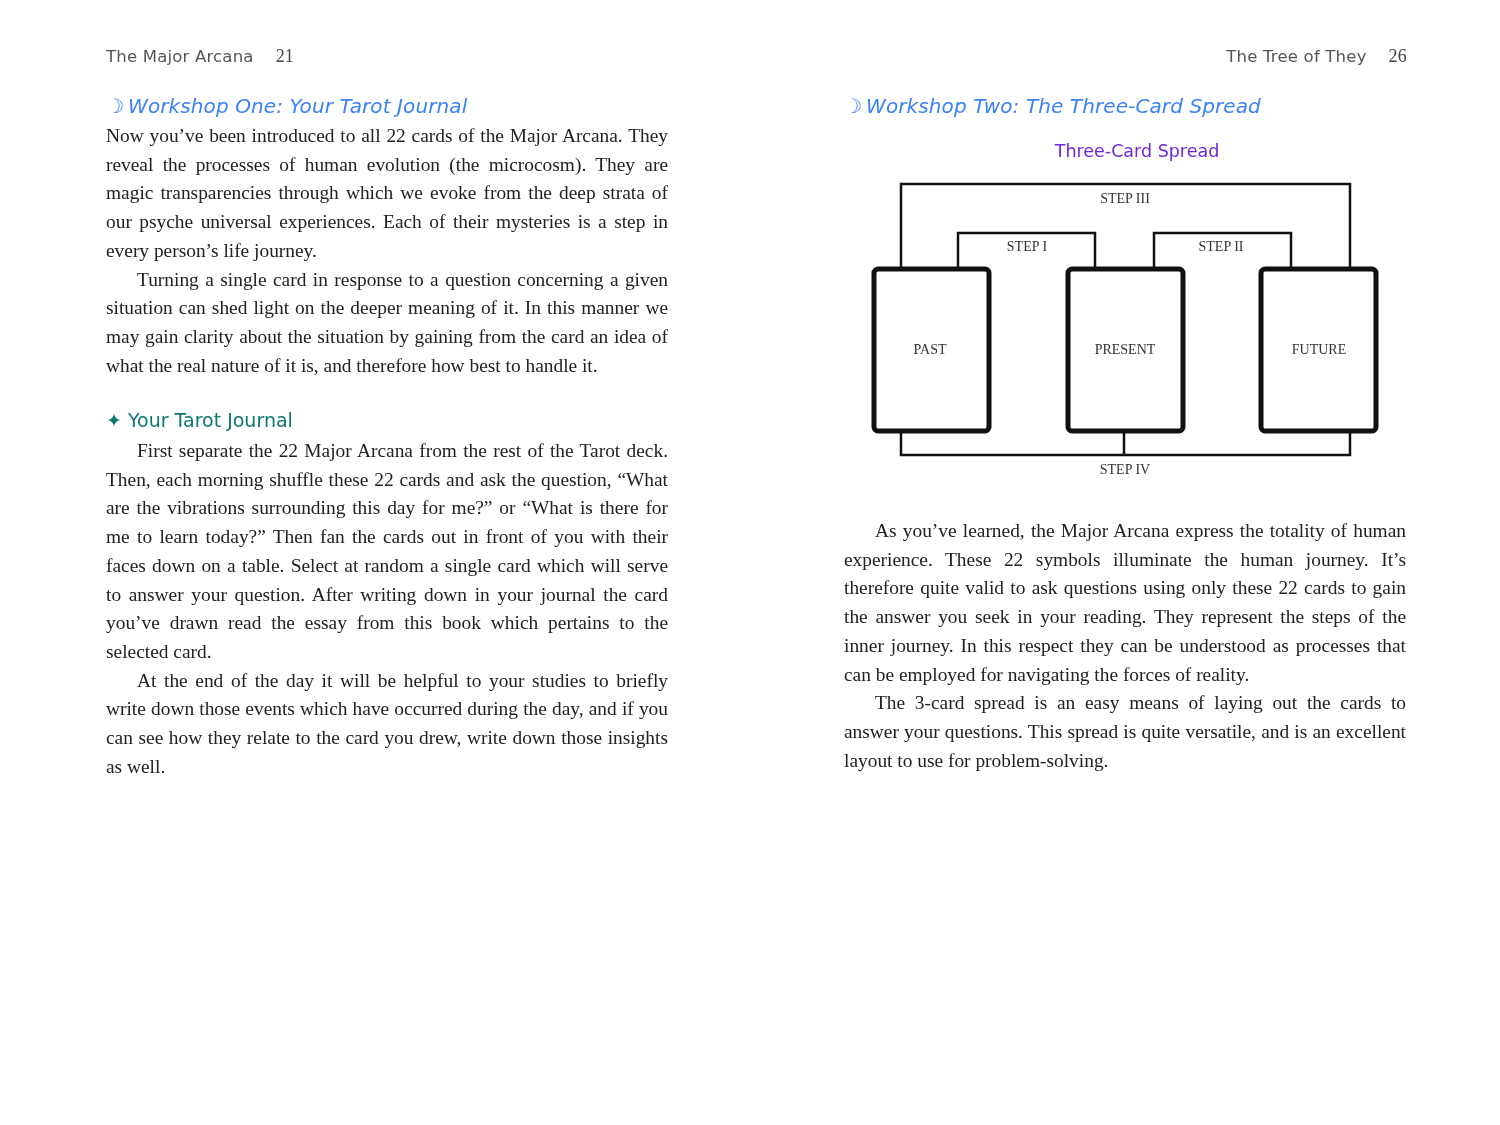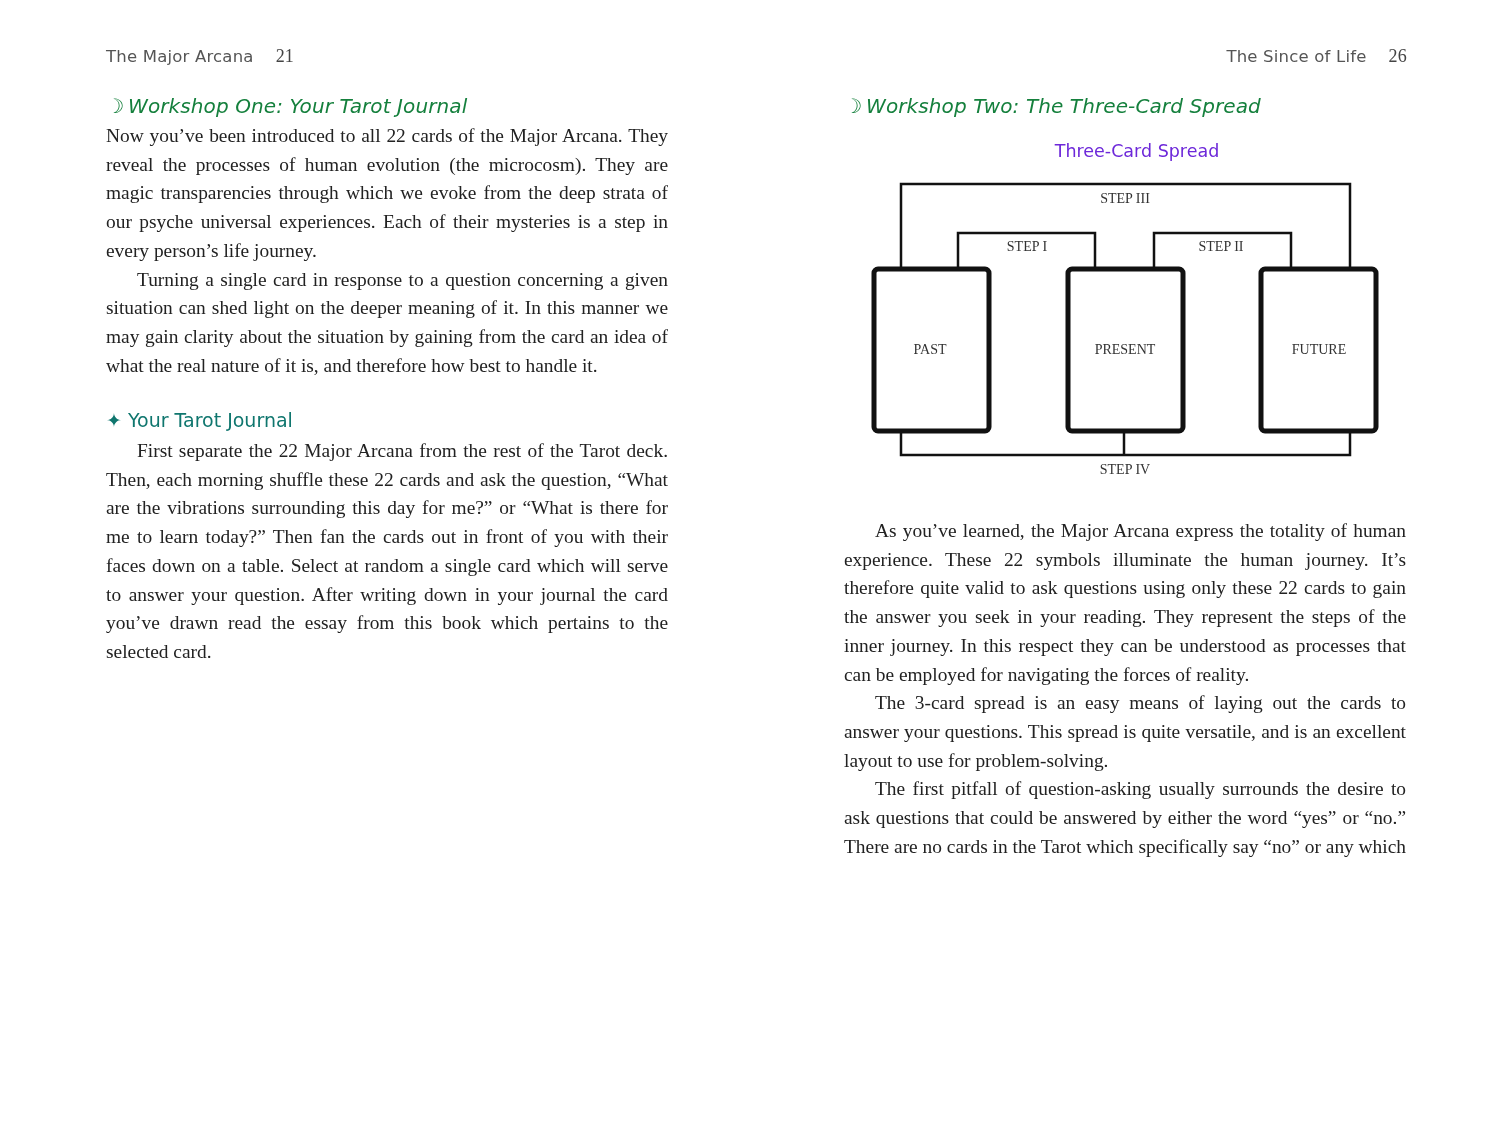--- a/index.html
+++ b/index.html
@@ -4,21 +4,21 @@
 <style>
   html, body { margin: 0; padding: 0; background: #ffffff; }
   body { width: 1500px; height: 1125px; position: relative; overflow: hidden; color: #1f1f1f; }
   .page { position: absolute; top: 0; height: 1125px; }
   .page-left { left: 12px; width: 750px; }
   .page-right { left: 750px; width: 750px; }
   .running-head { position: absolute; top: 46px; font-family: "DejaVu Sans", sans-serif; font-size: 16.5px; color: #555; letter-spacing: 0.2px; }
   .running-head .num { font-family: "Liberation Serif", serif; font-size: 18px; color: #444; margin-left: 22px; }
   .page-left .running-head { left: 94px; }
   .page-right .running-head { right: 93px; }
-  .workshop-title { position: absolute; font-family: "DejaVu Sans", sans-serif; font-style: italic; font-size: 20px; color: #15803d; letter-spacing: 0.1px; }
+  .workshop-title { position: absolute; font-family: "DejaVu Sans", sans-serif; font-style: italic; font-size: 20px; color: #3b82f6; letter-spacing: 0.1px; }
   .workshop-title .moon { font-style: normal; font-weight: bold; margin-right: 4px; }
   .page-left .workshop-title { left: 94px; top: 94px; }
   .page-right .workshop-title { left: 94px; top: 94px; }
   .text-block { position: absolute; font-family: "Liberation Serif", serif; font-size: 19.4px; line-height: 28.7px; color: #222; text-align: justify; }
   .page-left .text-block { left: 94px; width: 562px; }
   .page-right .text-block { left: 94px; width: 562px; }
   .text-block p { margin: 0; }
   .text-block p.indent { text-indent: 31px; }
   .subhead { position: absolute; left: 94px; top: 409px; font-family: "DejaVu Sans", sans-serif; font-size: 19px; color: #0f766e; }
   .subhead .star { margin-right: 6px; }
@@ -43,26 +43,27 @@
     <p>Now you’ve been introduced to all 22 cards of the Major Arcana. They reveal the processes of human evolution (the microcosm). They are magic transparencies through which we evoke from the deep strata of our psyche universal experiences. Each of their mysteries is a step in every person’s life journey.</p>
     <p class="indent">Turning a single card in response to a question concerning a given situation can shed light on the deeper meaning of it. In this manner we may gain clarity about the situation by gaining from the card an idea of what the real nature of it is, and therefore how best to handle it.</p>
   </div>
 
   <div class="subhead">
     <span class="star">✦</span><span>Your Tarot Journal</span>
   </div>
 
   <div class="text-block" style="top:437px;">
     <p class="indent">First separate the 22 Major Arcana from the rest of the Tarot deck. Then, each morning shuffle these 22 cards and ask the question, “What are the vibrations surrounding this day for me?” or “What is there for me to learn today?” Then fan the cards out in front of you with their faces down on a table. Select at random a single card which will serve to answer your question. After writing down in your journal the card you’ve drawn read the essay from this book which pertains to the selected card.</p>
+    <p class="indent">At the end of the day it will be helpful to your studies to briefly write down those events which have occurred during the day, and if you can see how they relate to the card you drew, write down those insights as well.</p>
   </div>
 </div>
 
 <div class="page page-right">
   <div class="running-head">
-    <span>The Since of Life</span><span class="num">26</span>
+    <span>The Tree of They</span><span class="num">26</span>
   </div>
 
   <div class="workshop-title">
     <span class="moon">☽</span><span>Workshop Two: The Three-Card Spread</span>
   </div>
 
   <div class="diagram-title">
     <span style="margin-left:0;">Three-Card Spread</span>
   </div>
 
@@ -87,15 +88,14 @@
 
     <text class="dlabel" x="375" y="203" text-anchor="middle">STEP III</text>
     <text class="dlabel" x="277" y="251" text-anchor="middle">STEP I</text>
     <text class="dlabel" x="471" y="251" text-anchor="middle">STEP II</text>
     <text class="dlabel" x="375" y="474" text-anchor="middle">STEP IV</text>
   </svg>
 
   <div class="text-block" style="top:517px;">
     <p class="indent">As you’ve learned, the Major Arcana express the totality of human experience. These 22 symbols illuminate the human journey. It’s therefore quite valid to ask questions using only these 22 cards to gain the answer you seek in your reading. They represent the steps of the inner journey. In this respect they can be understood as processes that can be employed for navigating the forces of reality.</p>
     <p class="indent">The 3-card spread is an easy means of laying out the cards to answer your questions. This spread is quite versatile, and is an excellent layout to use for problem-solving.</p>
-    <p class="indent">The first pitfall of question-asking usually surrounds the desire to ask questions that could be answered by either the word “yes” or “no.” There are no cards in the Tarot which specifically say “no” or any which</p>
   </div>
 </div>
 
 </body></html>

